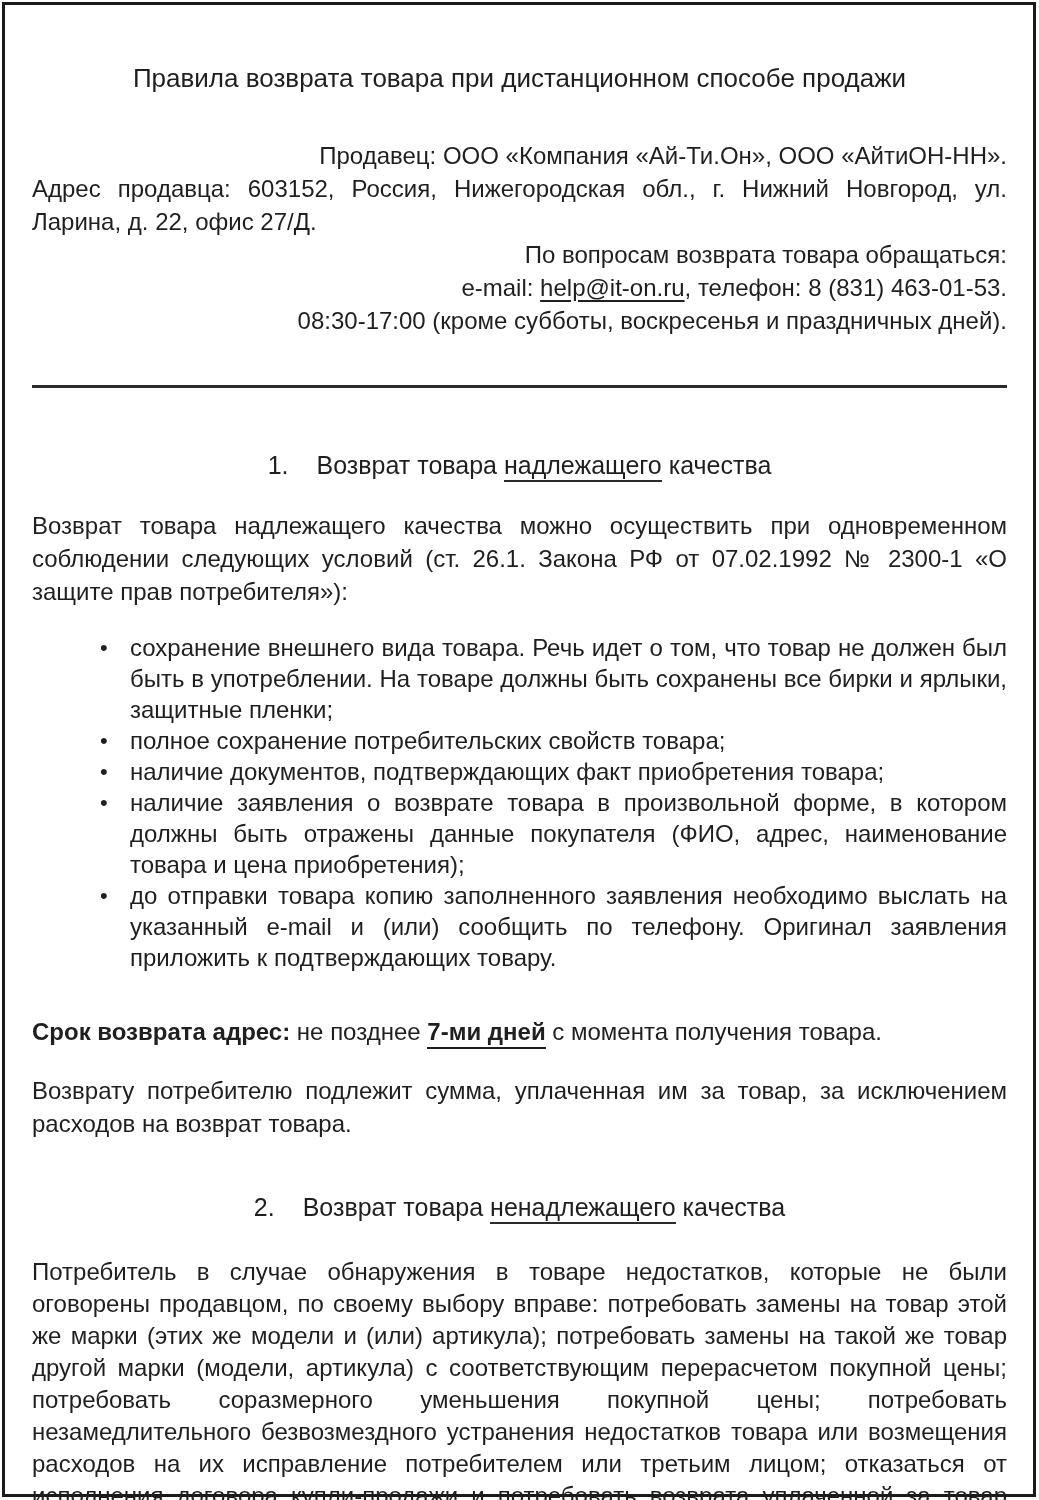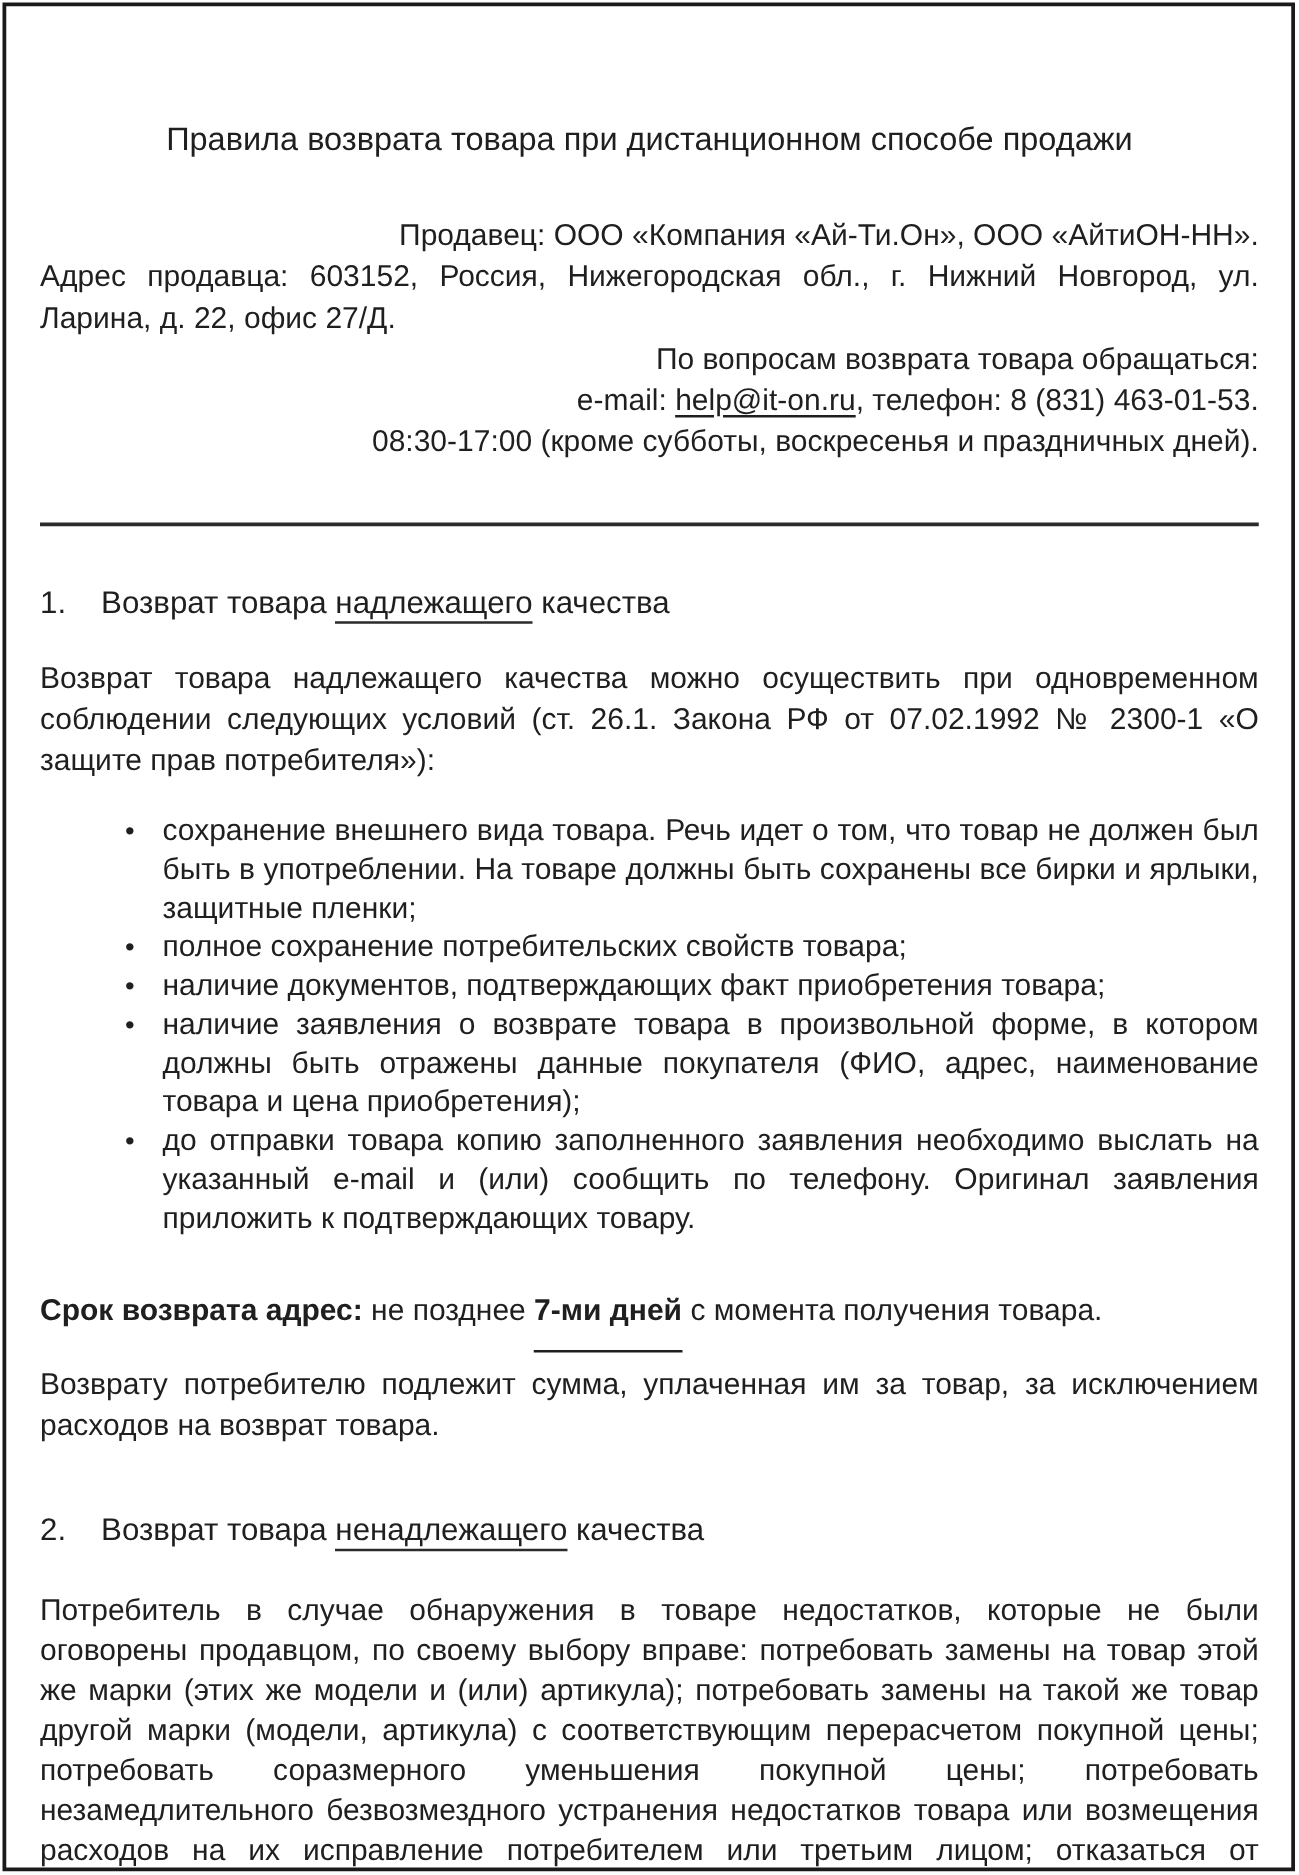--- a/index.html
+++ b/index.html
@@ -27,21 +27,21 @@
   }
   .content {
     position: absolute;
     left: 32px;
     right: 32px;
     top: 0;
     font-size: 24px;
     line-height: 33px;
   }
   .doc-title {
-    margin: 94px 0 0 0;
+    margin: 61px 0 0 0;
     text-align: center;
     font-size: 26px;
     font-weight: 500;
     line-height: 34px;
   }
   .seller-block {
     margin-top: 44px;
   }
   .seller-line { text-align: right; }
   .seller-line.justified { text-align: justify; }
@@ -49,22 +49,22 @@
     text-decoration: underline;
     text-underline-offset: 4px;
   }
   .divider {
     margin-top: 48px;
     border: none;
     border-top: 3px solid #2b2b2b;
     height: 0;
   }
   .section-heading {
-    margin: 44px 0 0 0;
-    text-align: left;
+    margin: 60px 0 0 0;
+    text-align: center;
     font-size: 25px;
     font-weight: 500;
     line-height: 34px;
   }
   .section-heading .num {
     display: inline-block;
     margin-right: 28px;
   }
   .u-word {
     border-bottom: 2px solid #2b2b2b;
@@ -94,21 +94,21 @@
     flex: 1 1 auto;
     text-align: justify;
   }
   .deadline-block {
     margin-top: 42px;
   }
   .bold { font-weight: 700; }
   .bold-underline {
     font-weight: 700;
     border-bottom: 2px solid #1f1f1f;
-    padding-bottom: 18px;
+    padding-bottom: 2px;
   }
   .refund-note {
     text-align: justify;
     margin-top: 26px;
   }
   .section2-heading { margin-top: 50px; }
   .body-para {
     margin-top: 32px;
     text-align: justify;
     line-height: 32px;

